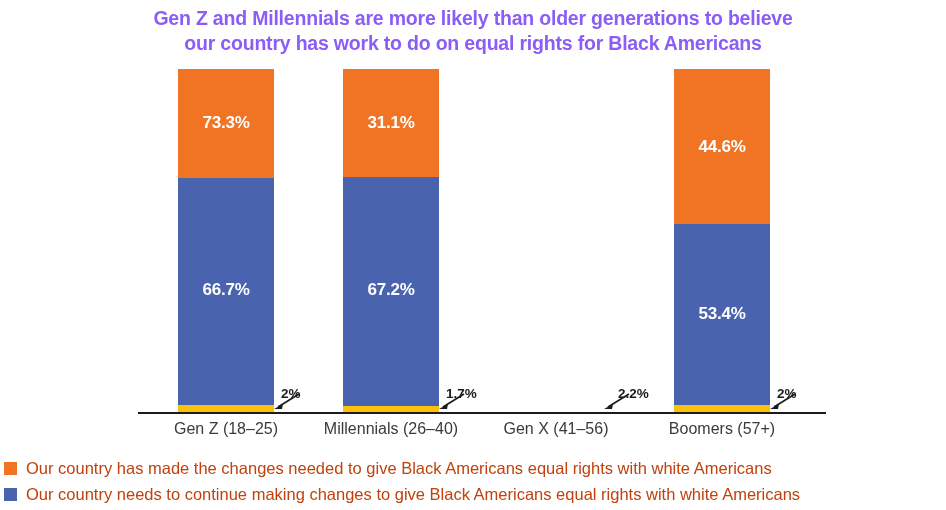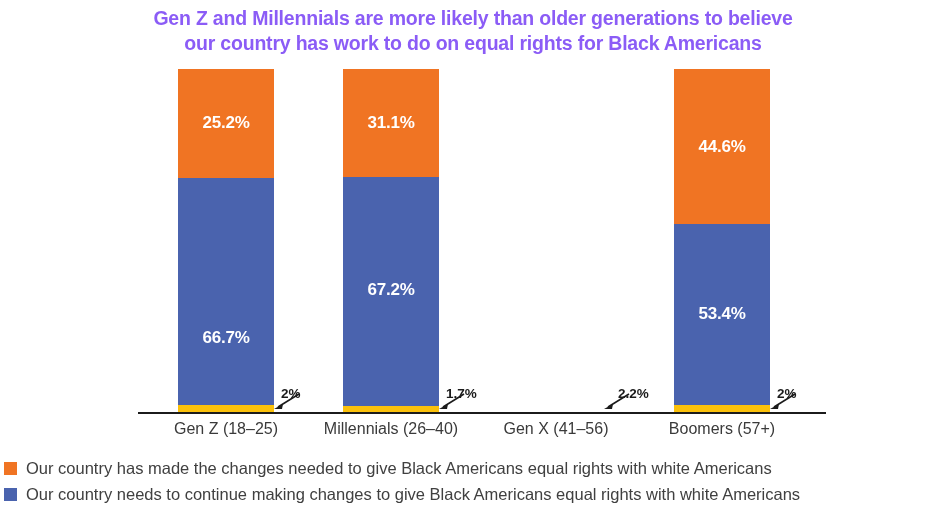--- a/index.html
+++ b/index.html
@@ -120,42 +120,42 @@
   .legend-swatch {
     width: 13px;
     height: 13px;
     flex: 0 0 13px;
     margin-right: 9px;
   }
   .legend-swatch.orange { background: #F07423; }
   .legend-swatch.blue   { background: #4A63AE; }
   .legend-text {
     font-size: 16.5px;
-    color: #404040;
+    color: #c2410c;
     line-height: 20px;
     white-space: nowrap;
   }
 </style>
 </head>
 <body>
 
 <div id="chart-root">
 
   <div class="chart-title">
     <span class="tline">Gen Z and Millennials are more likely than older generations to believe</span>
     <span class="tline">our country has work to do on equal rights for Black Americans</span>
   </div>
 
   <div class="plot">
 
     <div class="bar" style="left:178px; top:69px; height:343px;">
       <div class="seg seg-orange" style="top:0px; height:109px;"></div>
-      <div class="seg-label" style="top:44px;">25.2%</div>
+      <div class="seg-label" style="top:44px;">73.3%</div>
       <div class="seg seg-blue" style="top:109px; height:227px;"></div>
-      <div class="seg-label" style="top:211px;margin-top:48px;">66.7%</div>
+      <div class="seg-label" style="top:211px;">66.7%</div>
       <div class="seg seg-yellow" style="top:336px; height:7px;"></div>
     </div>
 
     <div class="bar" style="left:343px; top:69px; height:343px;">
       <div class="seg seg-orange" style="top:0px; height:108px;"></div>
       <div class="seg-label" style="top:44px;">31.1%</div>
       <div class="seg seg-blue" style="top:108px; height:229px;"></div>
       <div class="seg-label" style="top:211px;">67.2%</div>
       <div class="seg seg-yellow" style="top:337px; height:6px;"></div>
     </div>

